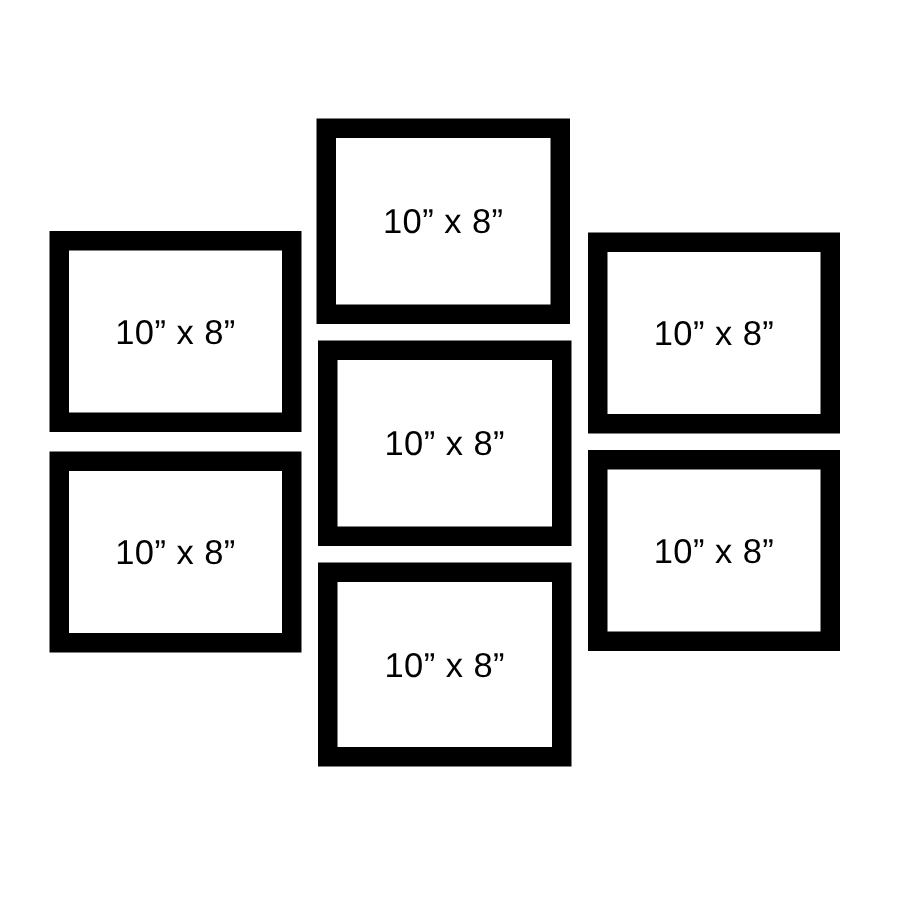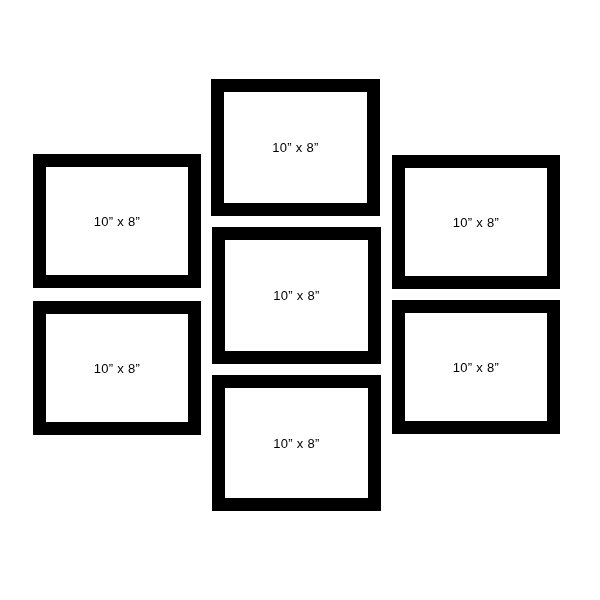--- a/index.html
+++ b/index.html
@@ -22,21 +22,21 @@
   .frame {
     position: absolute;
     box-sizing: border-box;
     border: 13px solid #000000;
     background: #ffffff;
     display: flex;
     align-items: center;
     justify-content: center;
   }
   .frame-label {
-    font-size: 13px;
+    font-size: 23px;
     line-height: 1;
     color: #000000;
     letter-spacing: 0.3px;
     white-space: nowrap;
     user-select: none;
   }
   
   .f-middle-top    { left: 211px; top:  79px; width: 169px; height: 137px; }
   .f-middle-center { left: 212px; top: 227px; width: 169px; height: 137px; }
   .f-middle-bottom { left: 212px; top: 375px; width: 169px; height: 136px; }

